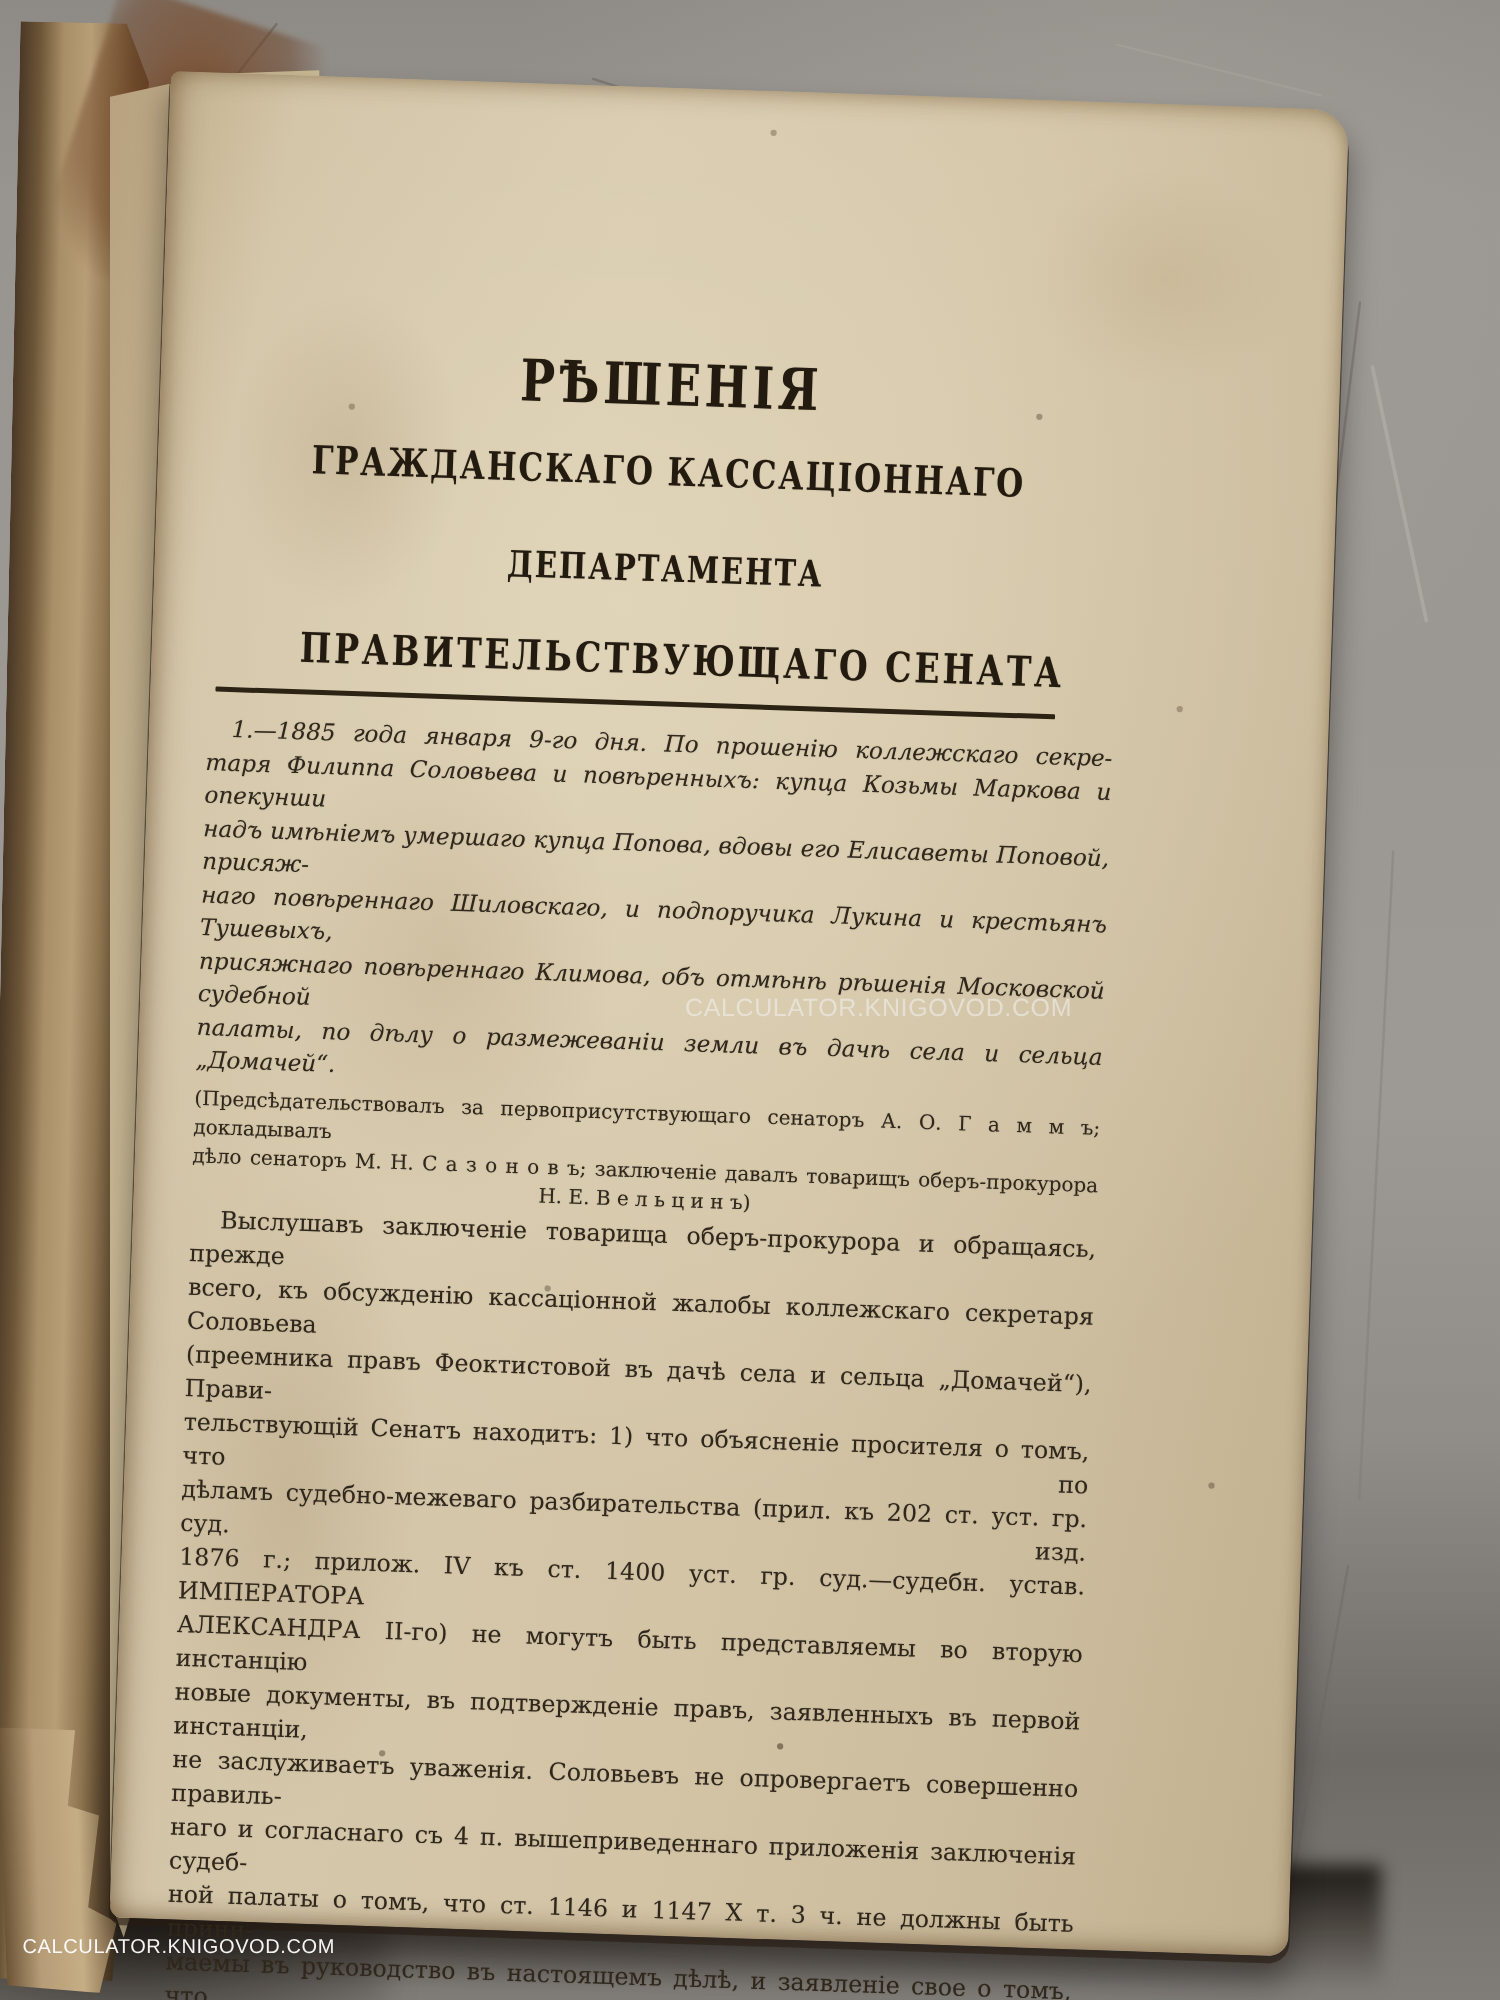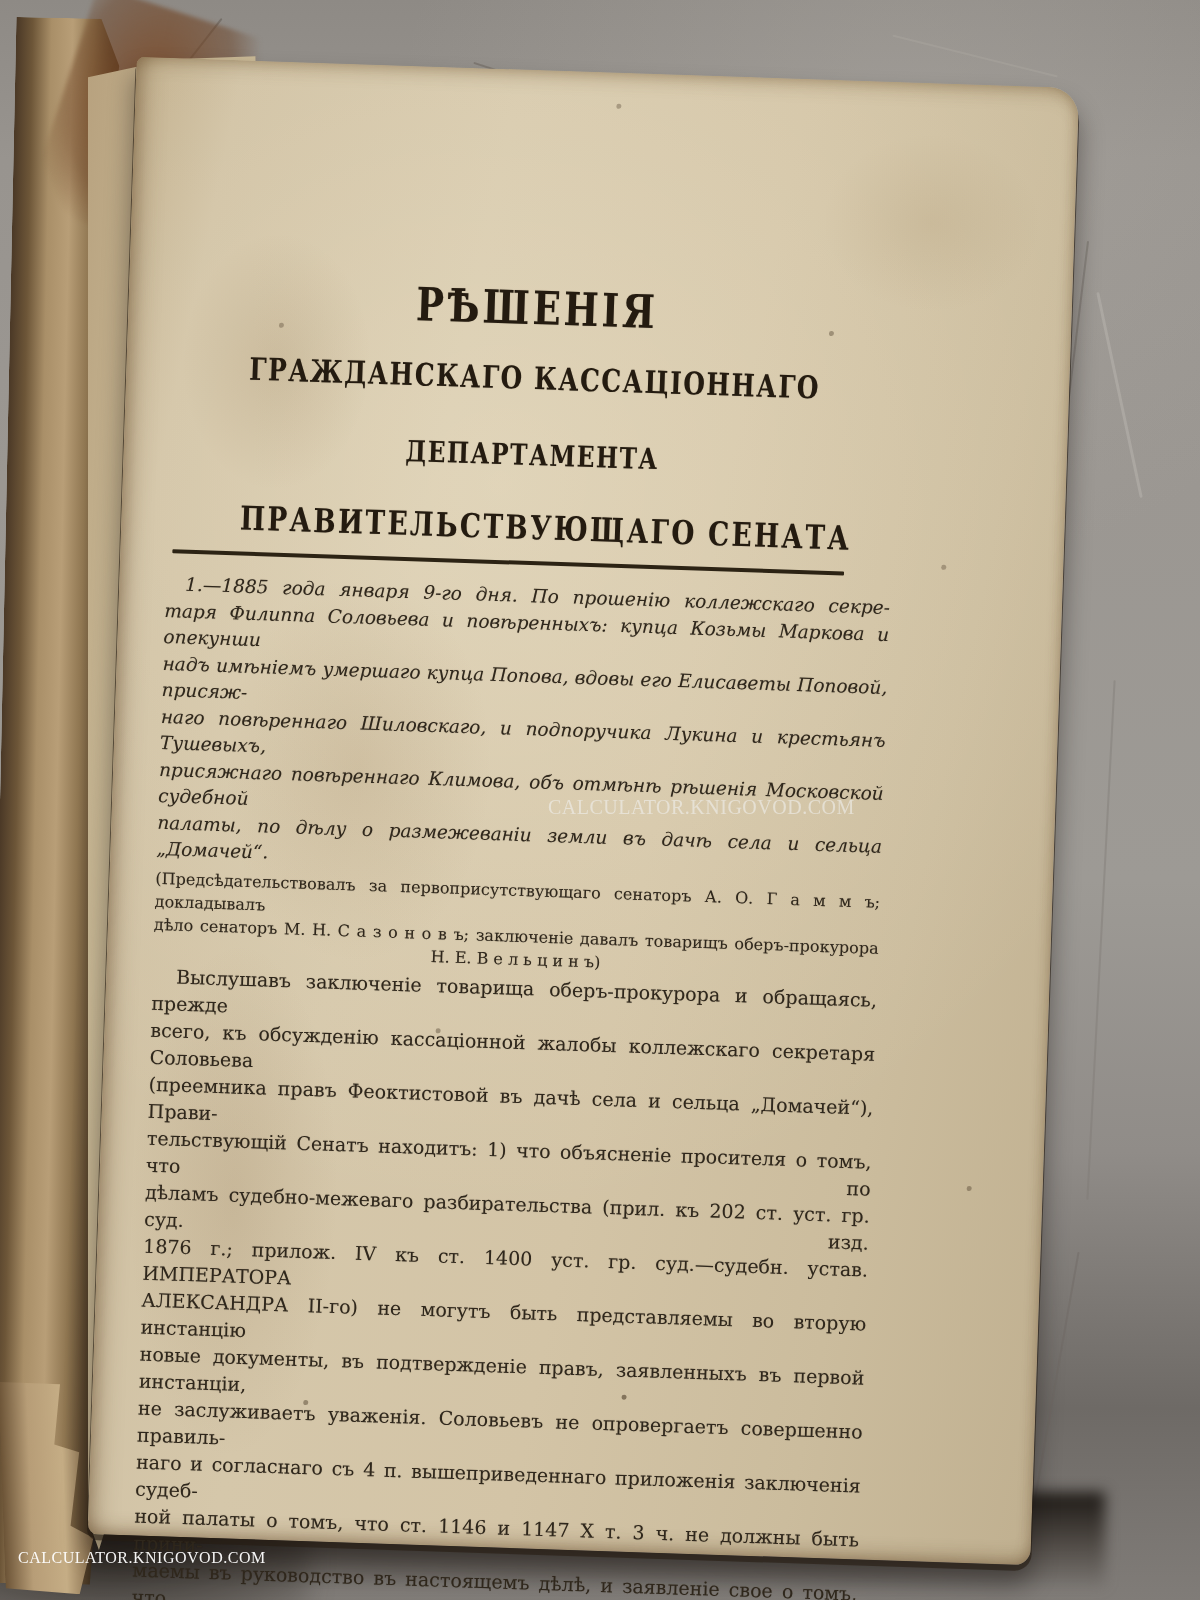--- a/index.html
+++ b/index.html
@@ -69,21 +69,21 @@
   .rule{margin:14px auto 0 6px;width:672px;height:4px;background:#2c2314;border-radius:1px;}
 
   .line{text-align:justify;text-align-last:justify;white-space:normal;}
   .para-intro{margin-top:18px;font-style:italic;font-size:18.5px;line-height:26.5px;}
   .para-intro .line:first-child{text-indent:20px;}
   .presiding{margin-top:4px;font-size:16px;line-height:23px;}
   .presiding .line:last-child{text-align:center;text-align-last:center;}
   .para-main{margin-top:4px;font-size:19px;line-height:27px;}
   .para-main .line:first-child{text-indent:24px;}
 
-  .watermark{position:absolute;font-family:Liberation Serif, serif;white-space:nowrap;}
+  .watermark{position:absolute;font-family:Liberation Sans, sans-serif;white-space:nowrap;}
   .wm-center{left:548px;top:796px;font-size:20px;letter-spacing:.5px;color:rgba(240,240,238,.6);}
   .wm-bottom{left:18px;top:1549px;font-size:16px;letter-spacing:.5px;color:rgba(255,255,255,.95);}
 </style>
 </head>
 <body>
 
 <div class="scene">
   <div class="streak s1"></div>
   <div class="streak s2"></div>
   <div class="streak s3"></div>

